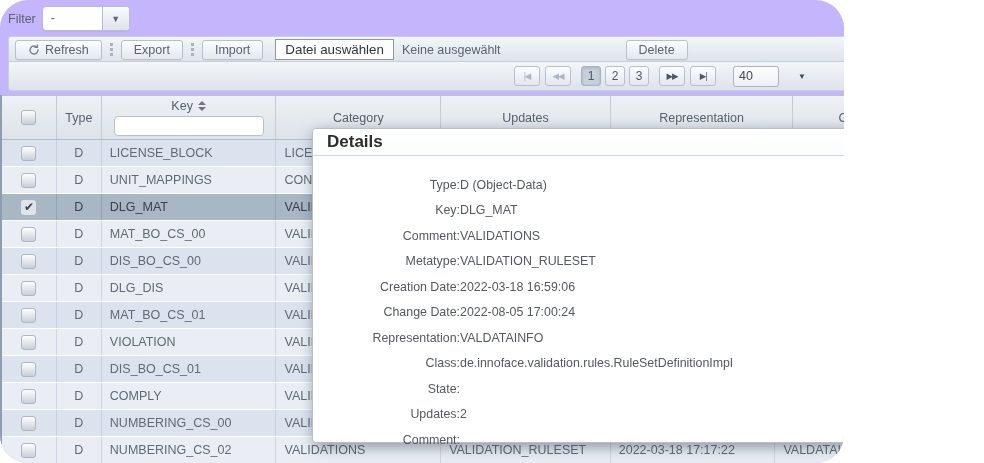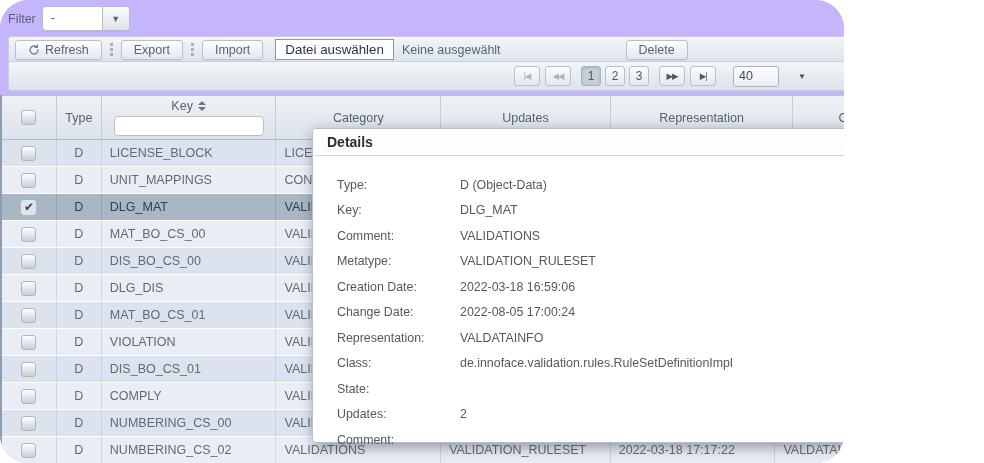--- a/index.html
+++ b/index.html
@@ -74,23 +74,23 @@
   .key-filter { width:150px; height:20px; border:1px solid #b7c0cb; border-radius:4px;
                 background:#fff; padding:0 6px; font:inherit; color:#444; outline:none; }
 
   
   .modal { position:absolute; left:312px; top:128px; width:625px; height:315px; background:#fff;
            border:1px solid #b9bfc6; border-radius:4px;
            box-shadow:2px 4px 14px rgba(50,60,75,.5); z-index:10; }
   .modal-title-bar { height:27px; display:flex; align-items:center; padding:0 14px;
                      border-bottom:1px solid #cfd9e4; border-radius:4px 4px 0 0;
                      background:linear-gradient(#ffffff,#fbfcfd); }
-  .modal-title { font-weight:bold; color:#2d2d2d; font-size:14px; }
+  .modal-title { font-weight:bold; color:#2d2d2d; font-size:17px; }
   .modal-close { margin-left:auto; color:#3a3a3a; font-size:12px; font-weight:bold; cursor:pointer; line-height:1; }
-  .modal-body { padding:16px 0 0 24px; display:flex; flex-direction:column; }
+  .modal-body { padding:16px 0 0 24px; display:flex; flex-direction:column;text-align:right; }
   .field { display:flex; height:25.5px; align-items:center; font-size:12.4px; color:#54595f; }
   .field .flabel { width:123px; flex:none; }
   .field .fvalue { color:#54595f; }
   .resize-grip { position:absolute; right:4px; bottom:2px; width:11px; height:11px; cursor:nwse-resize;
                  background:linear-gradient(135deg, transparent 50%, #a7abb1 50%, #a7abb1 57%, #fff 57%,
                             #fff 68%, #a7abb1 68%, #a7abb1 76%, #fff 76%, #fff 86%, #a7abb1 86%); }
 
   .refresh-icon svg { display:block; }
 </style>
 </head>

